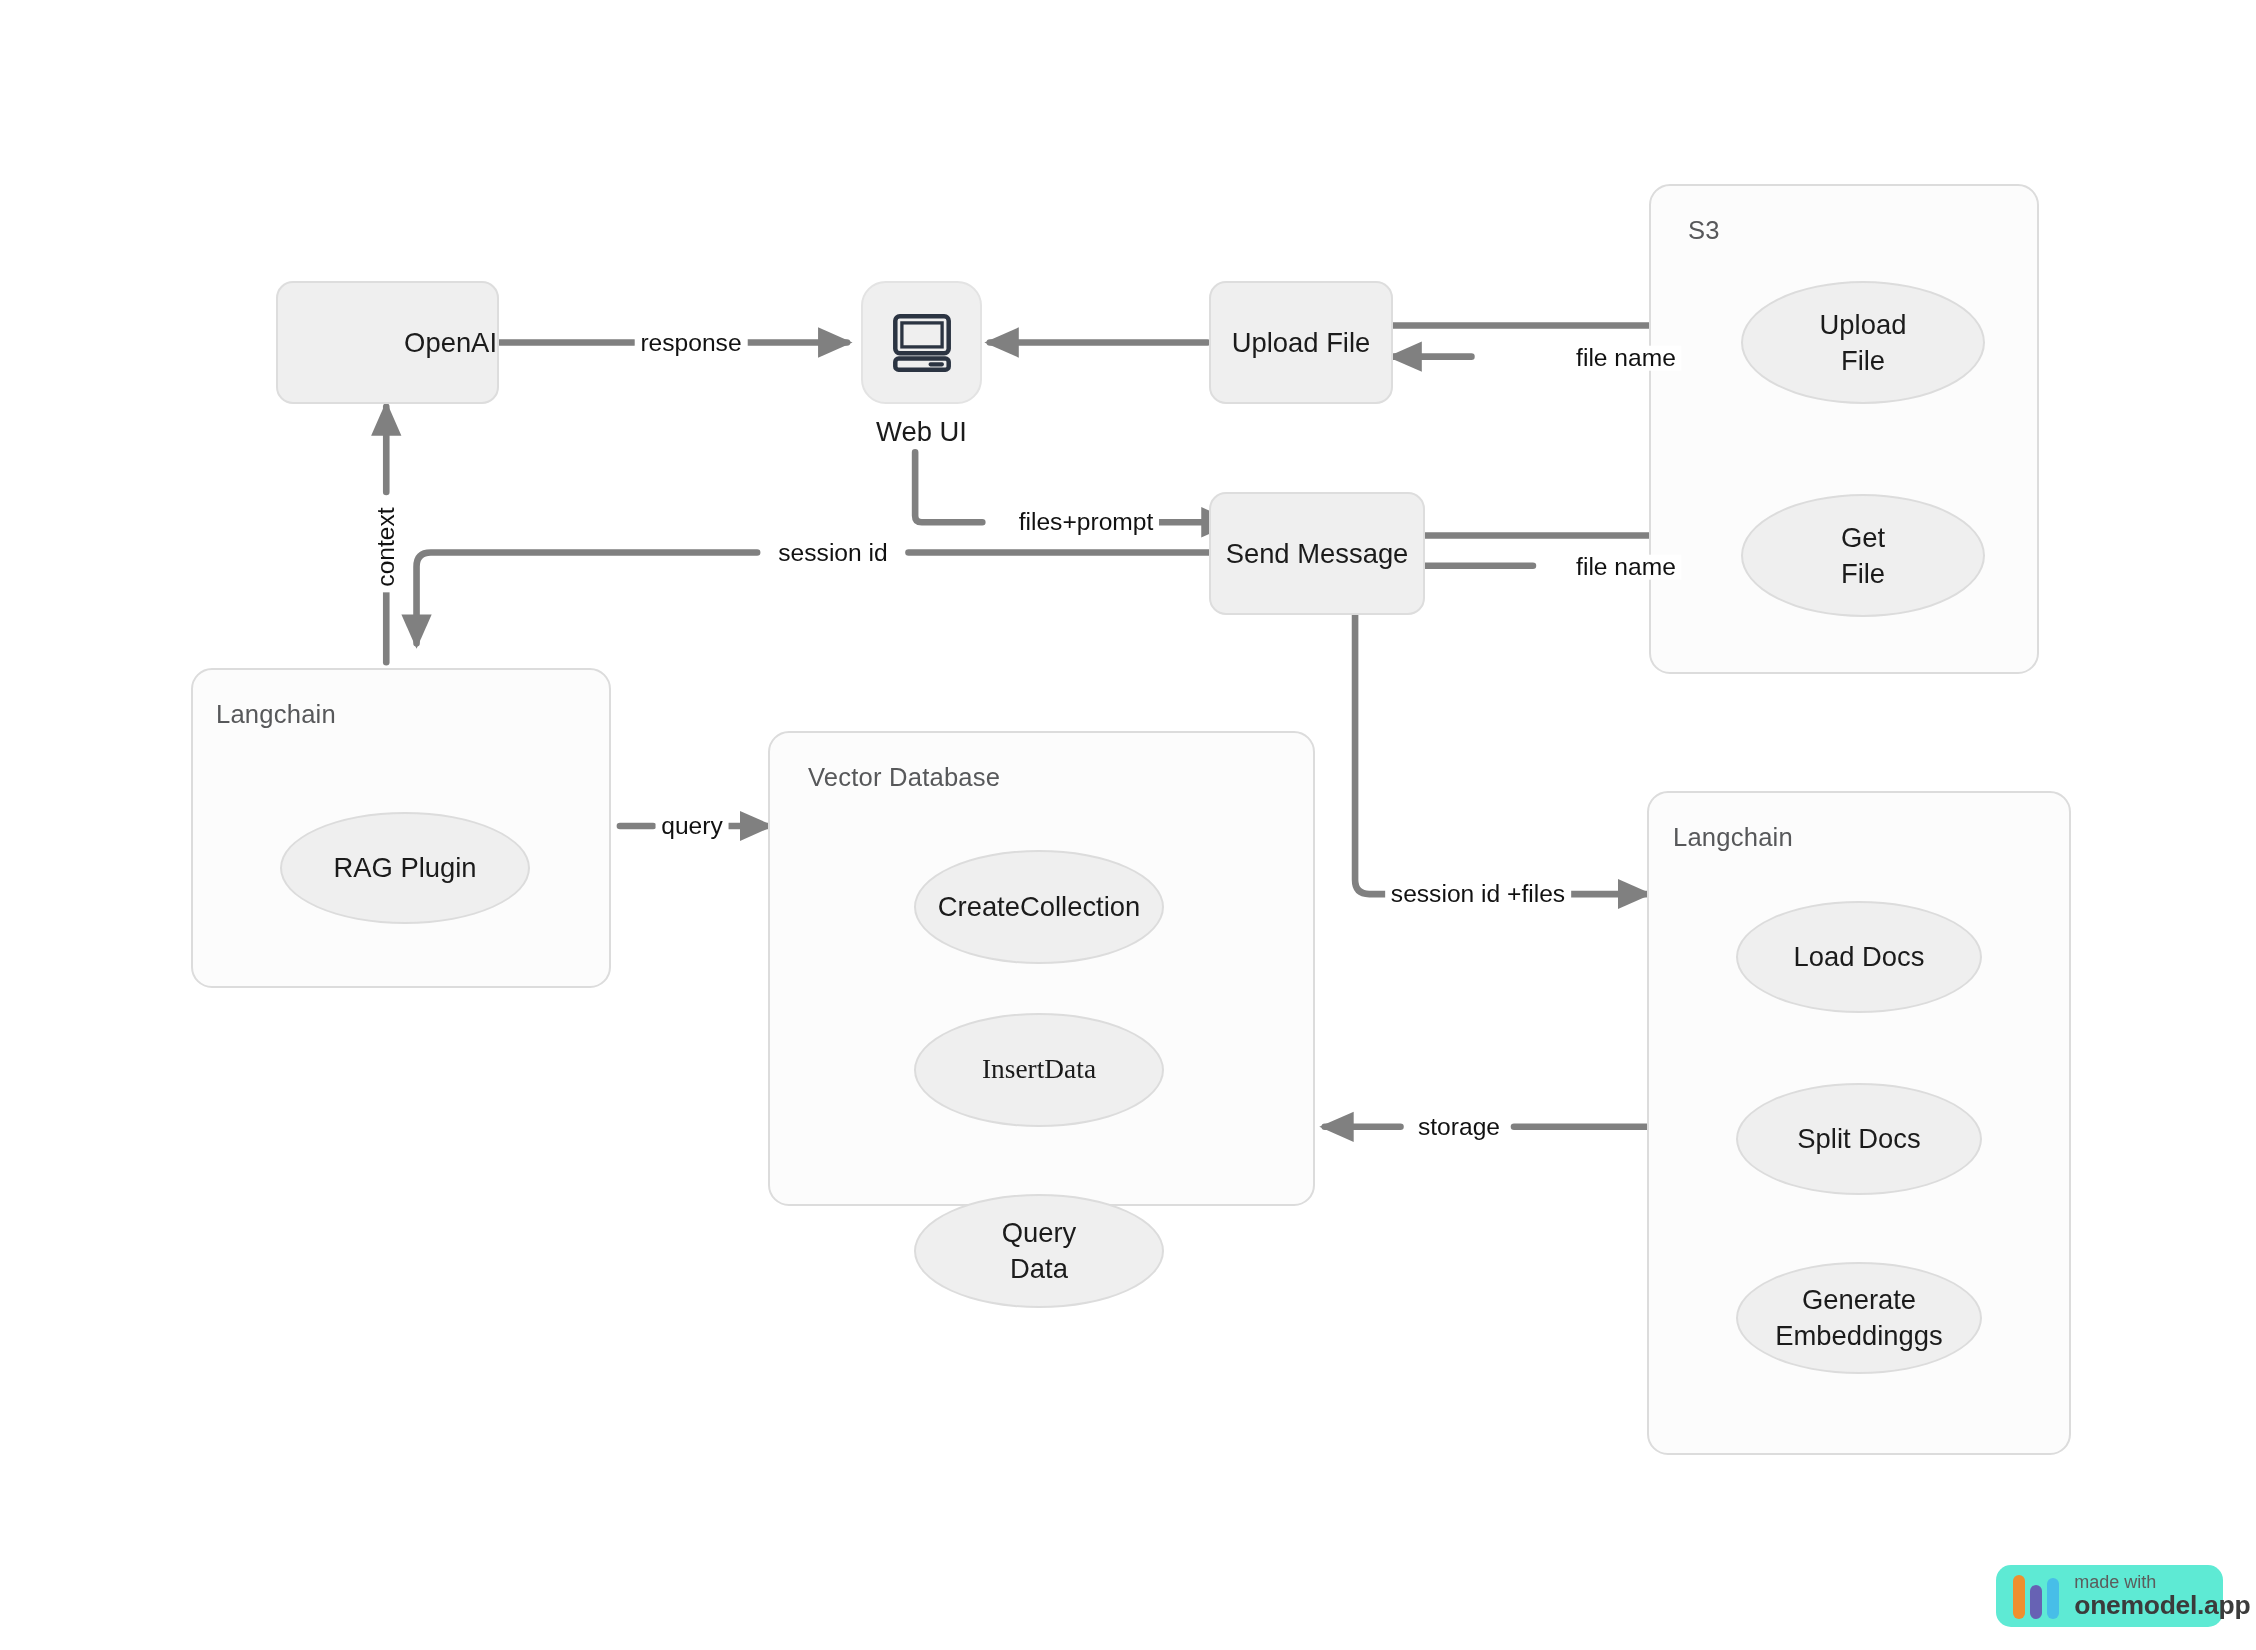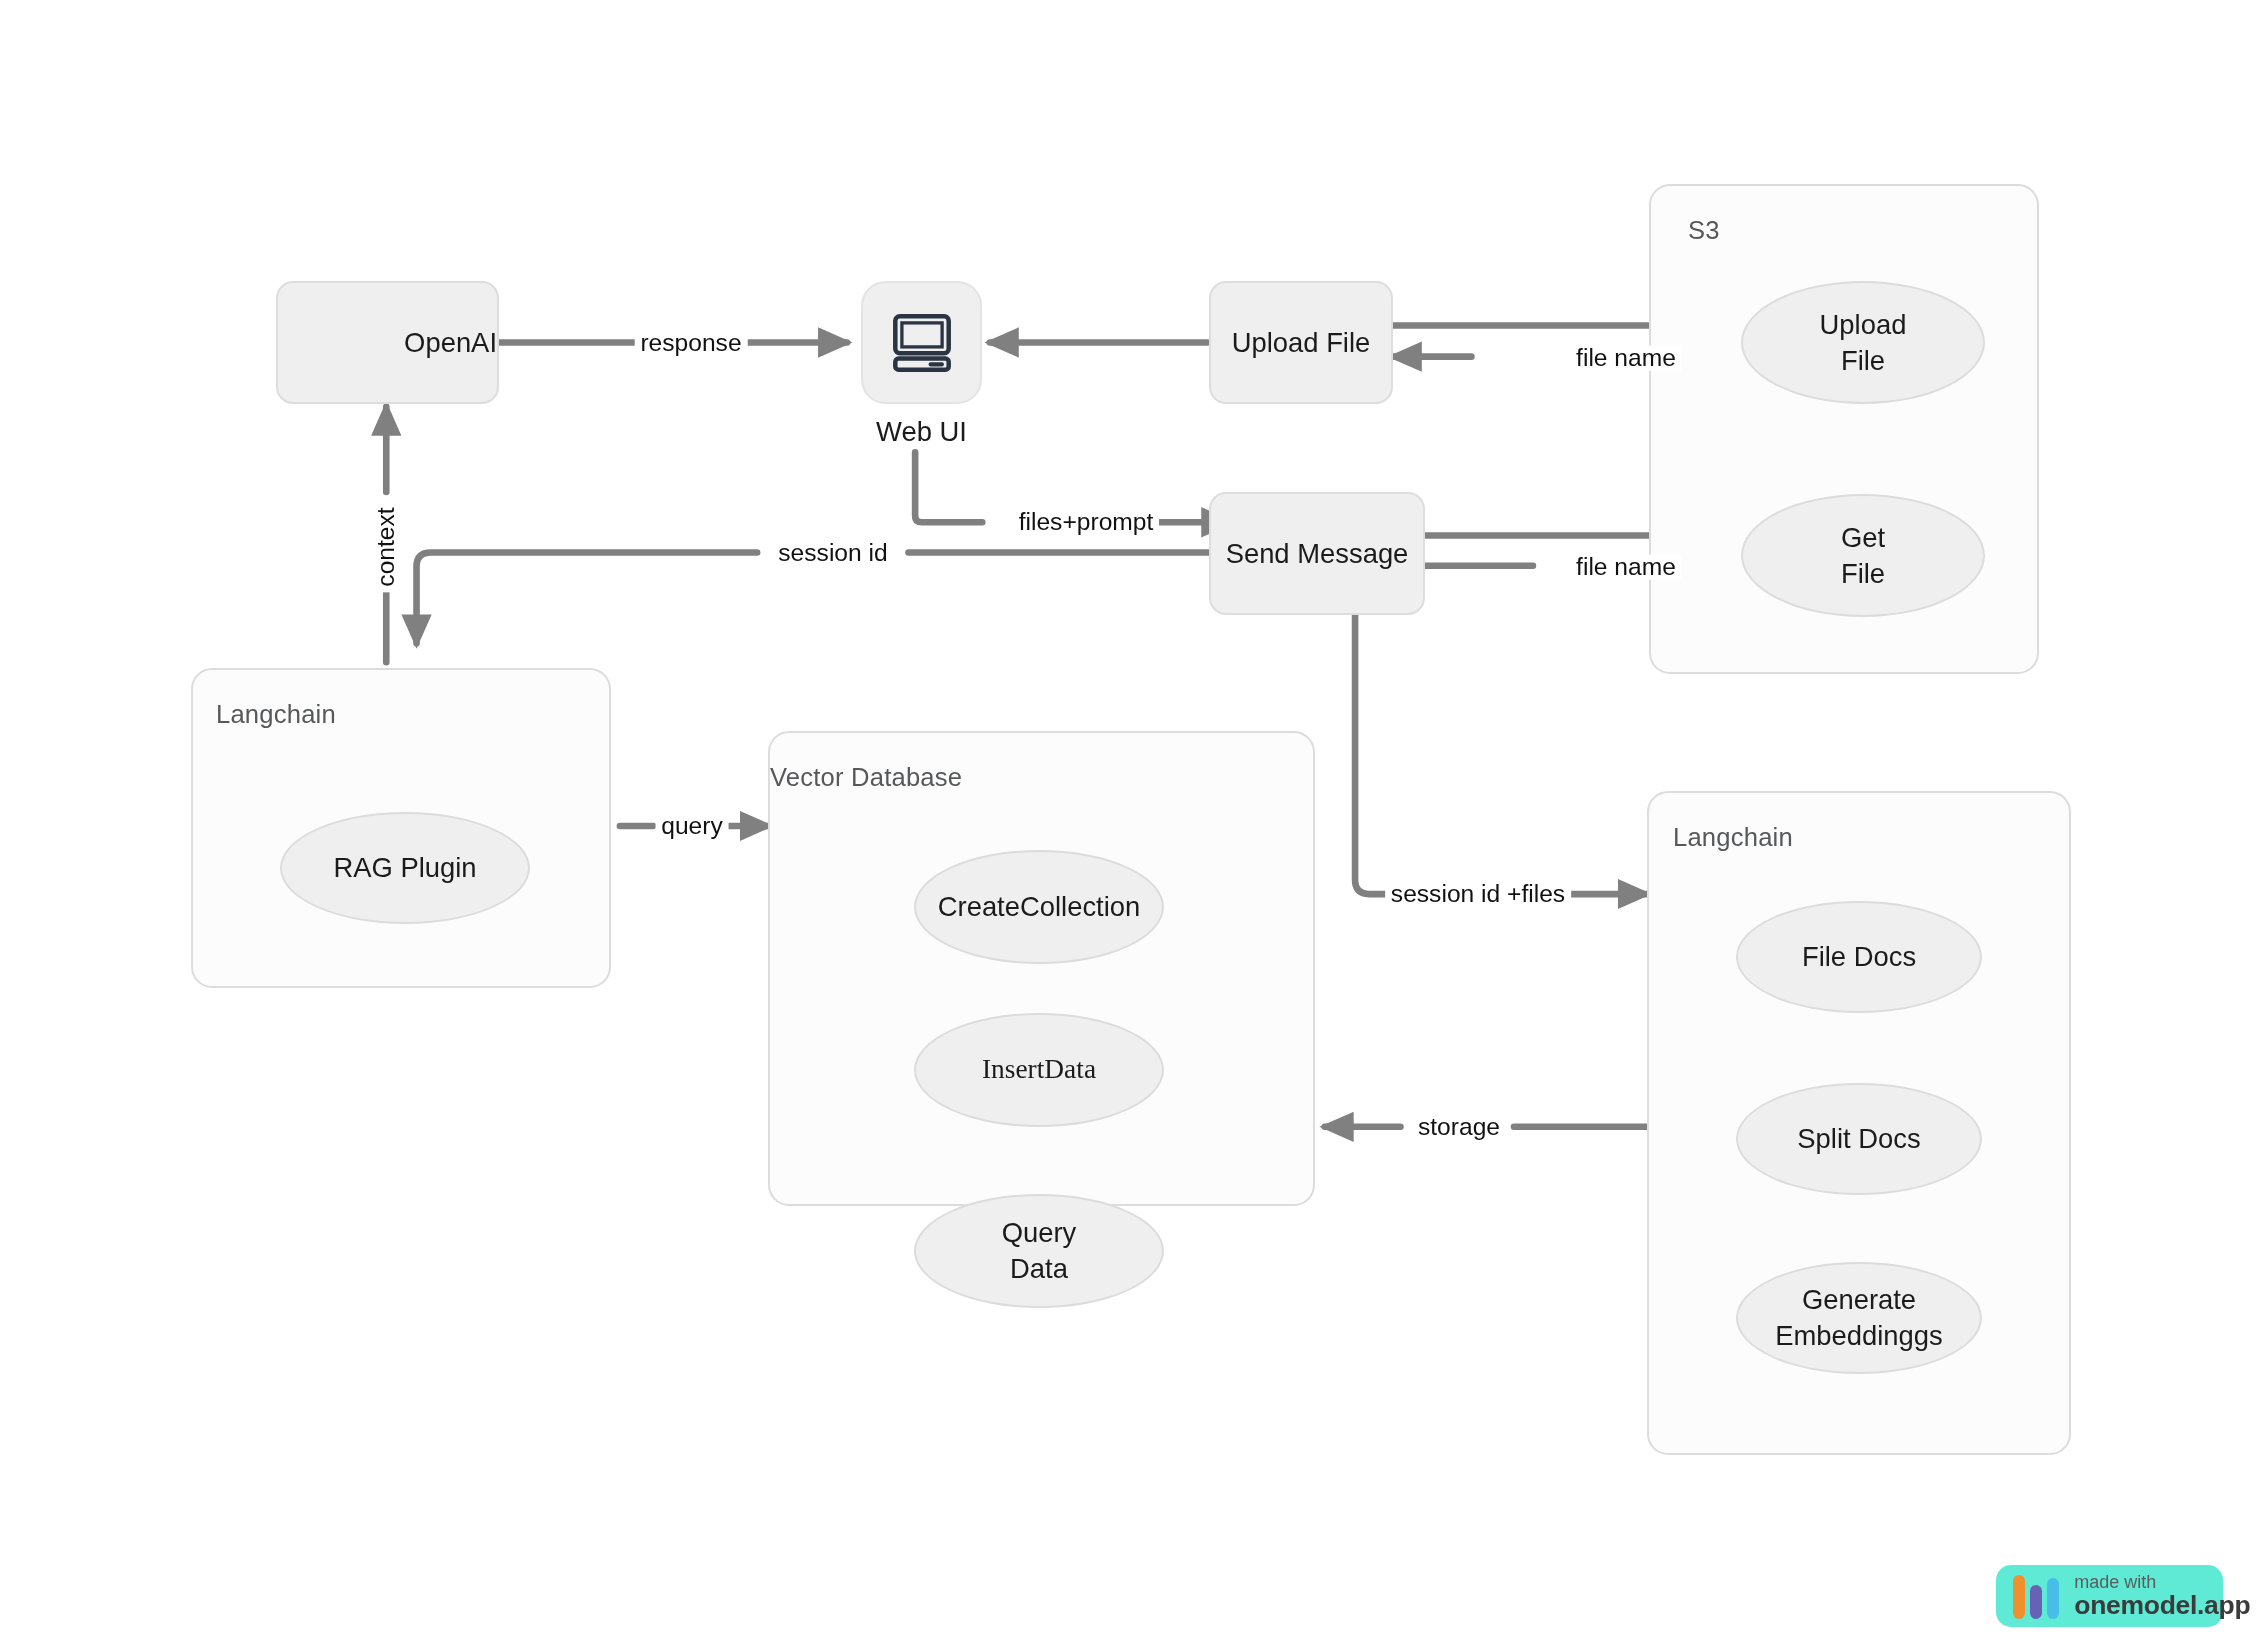--- a/index.html
+++ b/index.html
@@ -141,21 +141,21 @@
     </g>
   </svg>
 
   <div class="group" style="left:1649px;top:184px;width:390px;height:490px;"></div>
   <div class="group-label" style="left:1688px;top:216px;">S3</div>
 
   <div class="group" style="left:191px;top:668px;width:420px;height:320px;"></div>
   <div class="group-label" style="left:216px;top:700px;">Langchain</div>
 
   <div class="group" style="left:768px;top:731px;width:547px;height:475px;"></div>
-  <div class="group-label" style="left:770px;top:763px;">Vector Database</div>
+  <div class="group-label" style="left:808px;top:763px;">Vector Database</div>
 
   <div class="group" style="left:1647px;top:791px;width:424px;height:664px;"></div>
   <div class="group-label" style="left:1673px;top:823px;">Langchain</div>
 
   <div class="node-box" style="left:276px;top:281px;width:223px;height:123px;justify-content:flex-end;">
     <span>OpenAI</span>
   </div>
 
   <div class="node-box" style="left:1209px;top:281px;width:184px;height:123px;">
     <span>Upload File</span>
@@ -200,21 +200,21 @@
     <span>Insert</span>
     <span>Data</span>
   </div>
 
   <div class="node-ellipse" style="left:914px;top:1194px;width:250px;height:114px;flex-direction:column;">
     <span>Query</span>
     <span>Data</span>
   </div>
 
   <div class="node-ellipse" style="left:1736px;top:901px;width:246px;height:112px;">
-    <span>File Docs</span>
+    <span>Load Docs</span>
   </div>
 
   <div class="node-ellipse" style="left:1736px;top:1083px;width:246px;height:112px;">
     <span>Split Docs</span>
   </div>
 
   <div class="node-ellipse" style="left:1736px;top:1262px;width:246px;height:112px;flex-direction:column;">
     <span>Generate</span>
     <span>Embeddinggs</span>
   </div>

